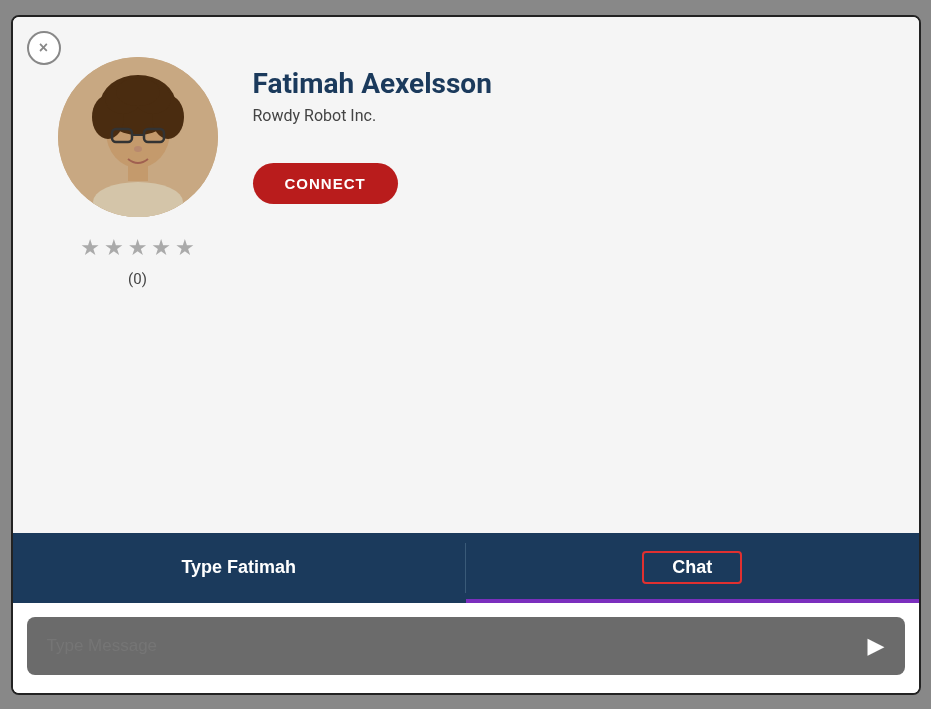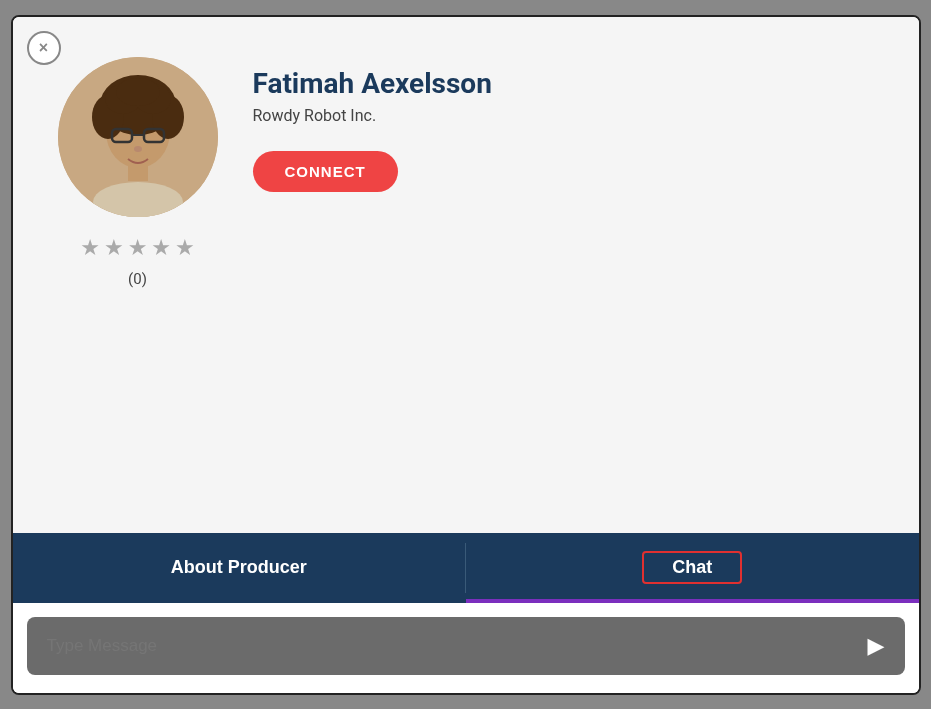--- a/index.html
+++ b/index.html
@@ -112,31 +112,31 @@
     }
 
     .profile-title {
       font-size: 16px;
       color: #444;
     }
 
     .profile-company {
       font-size: 16px;
       color: #444;
-      margin-bottom: 10px;
+      margin-bottom: 22px;
     }
 
     .action-buttons {
       display: flex;
       gap: 12px;
       margin-top: 10px;
     }
 
     .btn-connect {
-      background: #ef4444;
+      background: #b91c1c;
       color: #fff;
       border: none;
       border-radius: 25px;
       padding: 12px 32px;
       font-size: 15px;
       font-weight: 700;
       letter-spacing: 1px;
       cursor: pointer;
     }
 
@@ -286,21 +286,21 @@
       <div class="profile-company">Rowdy Robot Inc.</div>
 
       <div class="action-buttons">
         <button class="btn-connect">CONNECT</button>
       </div>
     </div>
   </div>
 
   <div class="tabs-bar">
     <button class="tab">
-      <span>About Producer</span>
+      <span>Type Fatimah</span>
     </button>
     <div class="tab-divider"></div>
     <button class="tab active">
       <span class="tab-chat-highlight">Chat</span>
     </button>
   </div>
 
   <div class="bottom-area">
     <div class="message-bar">
       <input class="message-input" type="text" placeholder="Type Message" style="">

